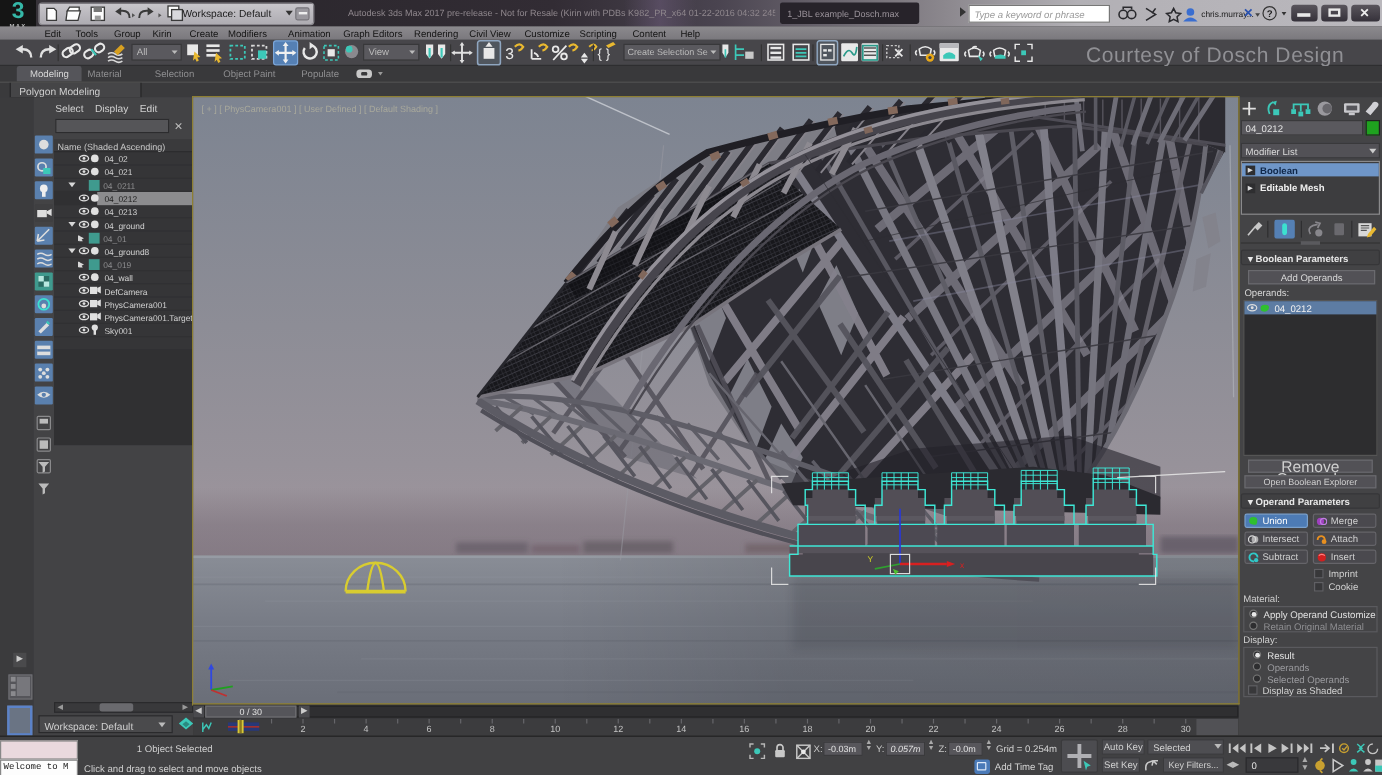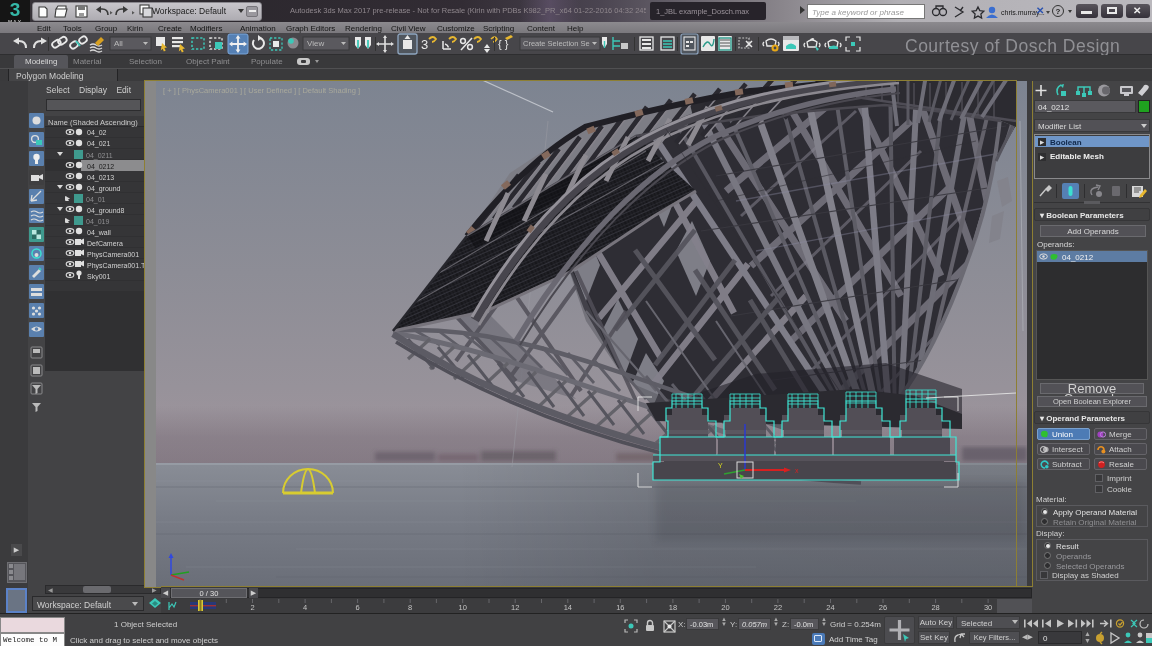--- a/index.html
+++ b/index.html
@@ -488,21 +488,21 @@
     <div class="abs" style="left:124px;top:506px;font-size:6px;color:#999;line-height:6px;">▶</div>
     <div class="abs" style="left:4px;top:515px;width:112px;height:15px;background:#4a4a4c;border:1px solid #2a2a2c;"></div>
     <div class="abs txt" style="left:9px;top:519px;font-size:8.5px;color:#d0d0d0;">Workspace: Default</div>
     <div class="abs" style="left:104px;top:521px;width:0;height:0;border-left:3px solid transparent;border-right:3px solid transparent;border-top:4px solid #bbb;"></div>
     <svg class="abs" style="left:120px;top:516px;" width="14" height="13" viewBox="0 0 14 13">
         <path d="M7 1 l6 5 -6 5 -6 -5 z" fill="#3cc8b8"></path>
         <path d="M7 4 l3 2.5 -3 2.5 -3 -2.5 z" fill="#2a8a80"></path>
       </svg>
   </div>
 
-  <div class="abs" id="viewport" style="left:145px;top:81px;width:871px;height:506px;background:#888;outline:1px solid #8d7f33;padding-left:11px;">
+  <div class="abs" id="viewport" style="left:161px;top:81px;width:871px;height:506px;background:#888;outline:1px solid #8d7f33;">
   <svg width="871" height="506" viewBox="0 0 871 506">
     <defs>
       <linearGradient id="sky" x1="0" y1="0" x2="0" y2="1">
         <stop offset="0" stop-color="#7d8491"></stop>
         <stop offset=".5" stop-color="#8d8d96"></stop>
         <stop offset=".8" stop-color="#97929a"></stop>
         <stop offset="1" stop-color="#a1959d"></stop>
       </linearGradient>
       <linearGradient id="water" x1="0" y1="0" x2="0" y2="1">
         <stop offset="0" stop-color="#898d96"></stop>
@@ -911,32 +911,32 @@
     <svg class="abs" style="left:8px;top:379px;" width="9" height="9" viewBox="0 0 9 9">
         <path d="M8 4.5 a3.4 3.4 0 1 0 -3 3.4" fill="none" stroke="#30c8c8" stroke-width="1.6"></path>
         <circle cx="6.8" cy="6.8" r="1.8" fill="#30c8c8"></circle>
       </svg>
     <div class="abs txt" style="left:20px;top:379px;color:#d0d0d0;">Subtract</div>
     <div class="abs" style="left:62px;top:377px;width:53px;height:12px;background:#4a494e;border:1px solid #656469;border-radius:2px;"></div>
     <svg class="abs" style="left:65px;top:379px;" width="9" height="9" viewBox="0 0 9 9">
         <circle cx="4.5" cy="4.5" r="3.4" fill="#d02020"></circle>
         <path d="M2 3 a3.4 3.4 0 0 1 5 0" fill="none" stroke="#ff8080" stroke-width="1"></path>
       </svg>
-    <div class="abs txt" style="left:77px;top:379px;color:#d0d0d0;">Resale</div>
+    <div class="abs txt" style="left:77px;top:379px;color:#d0d0d0;">Insert</div>
 
     <div class="abs" style="left:63px;top:393px;width:8px;height:8px;background:#38383a;border:1px solid #606064;"></div>
     <div class="abs txt" style="left:75px;top:393px;color:#d0d0d0;">Imprint</div>
     <div class="abs" style="left:63px;top:404px;width:8px;height:8px;background:#38383a;border:1px solid #606064;"></div>
     <div class="abs txt" style="left:75px;top:404px;color:#d0d0d0;">Cookie</div>
 
     <div class="abs txt" style="left:4px;top:414px;color:#d0d0d0;">Material:</div>
     <div class="abs" style="left:4px;top:424px;width:112px;height:22px;border:1px solid #5a5a5e;"></div>
     <div class="abs" style="left:9px;top:427px;width:7px;height:7px;border-radius:50%;background:#2e2e30;border:1px solid #777;"></div>
     <div class="abs" style="left:11px;top:429px;width:4px;height:4px;border-radius:50%;background:#e8e8e8;"></div>
-    <div class="abs txt" style="left:21px;top:427px;color:#e0e0e0;">Apply Operand Material</div>
+    <div class="abs txt" style="left:21px;top:427px;color:#e0e0e0;">Apply Operand Customize</div>
     <div class="abs" style="left:9px;top:437px;width:7px;height:7px;border-radius:50%;background:#2e2e30;border:1px solid #777;"></div>
     <div class="abs txt" style="left:21px;top:437px;color:#8f8f92;">Retain Original Material</div>
 
     <div class="abs txt" style="left:4px;top:448px;color:#d0d0d0;">Display:</div>
     <div class="abs" style="left:4px;top:458px;width:112px;height:42px;border:1px solid #5a5a5e;"></div>
     <div class="abs" style="left:12px;top:461px;width:7px;height:7px;border-radius:50%;background:#2e2e30;border:1px solid #777;"></div>
     <div class="abs" style="left:14px;top:463px;width:4px;height:4px;border-radius:50%;background:#e8e8e8;"></div>
     <div class="abs txt" style="left:24px;top:461px;color:#e0e0e0;">Result</div>
     <div class="abs" style="left:12px;top:471px;width:7px;height:7px;border-radius:50%;background:#2e2e30;border:1px solid #777;"></div>
     <div class="abs txt" style="left:24px;top:471px;color:#9a9a9e;">Operands</div>

